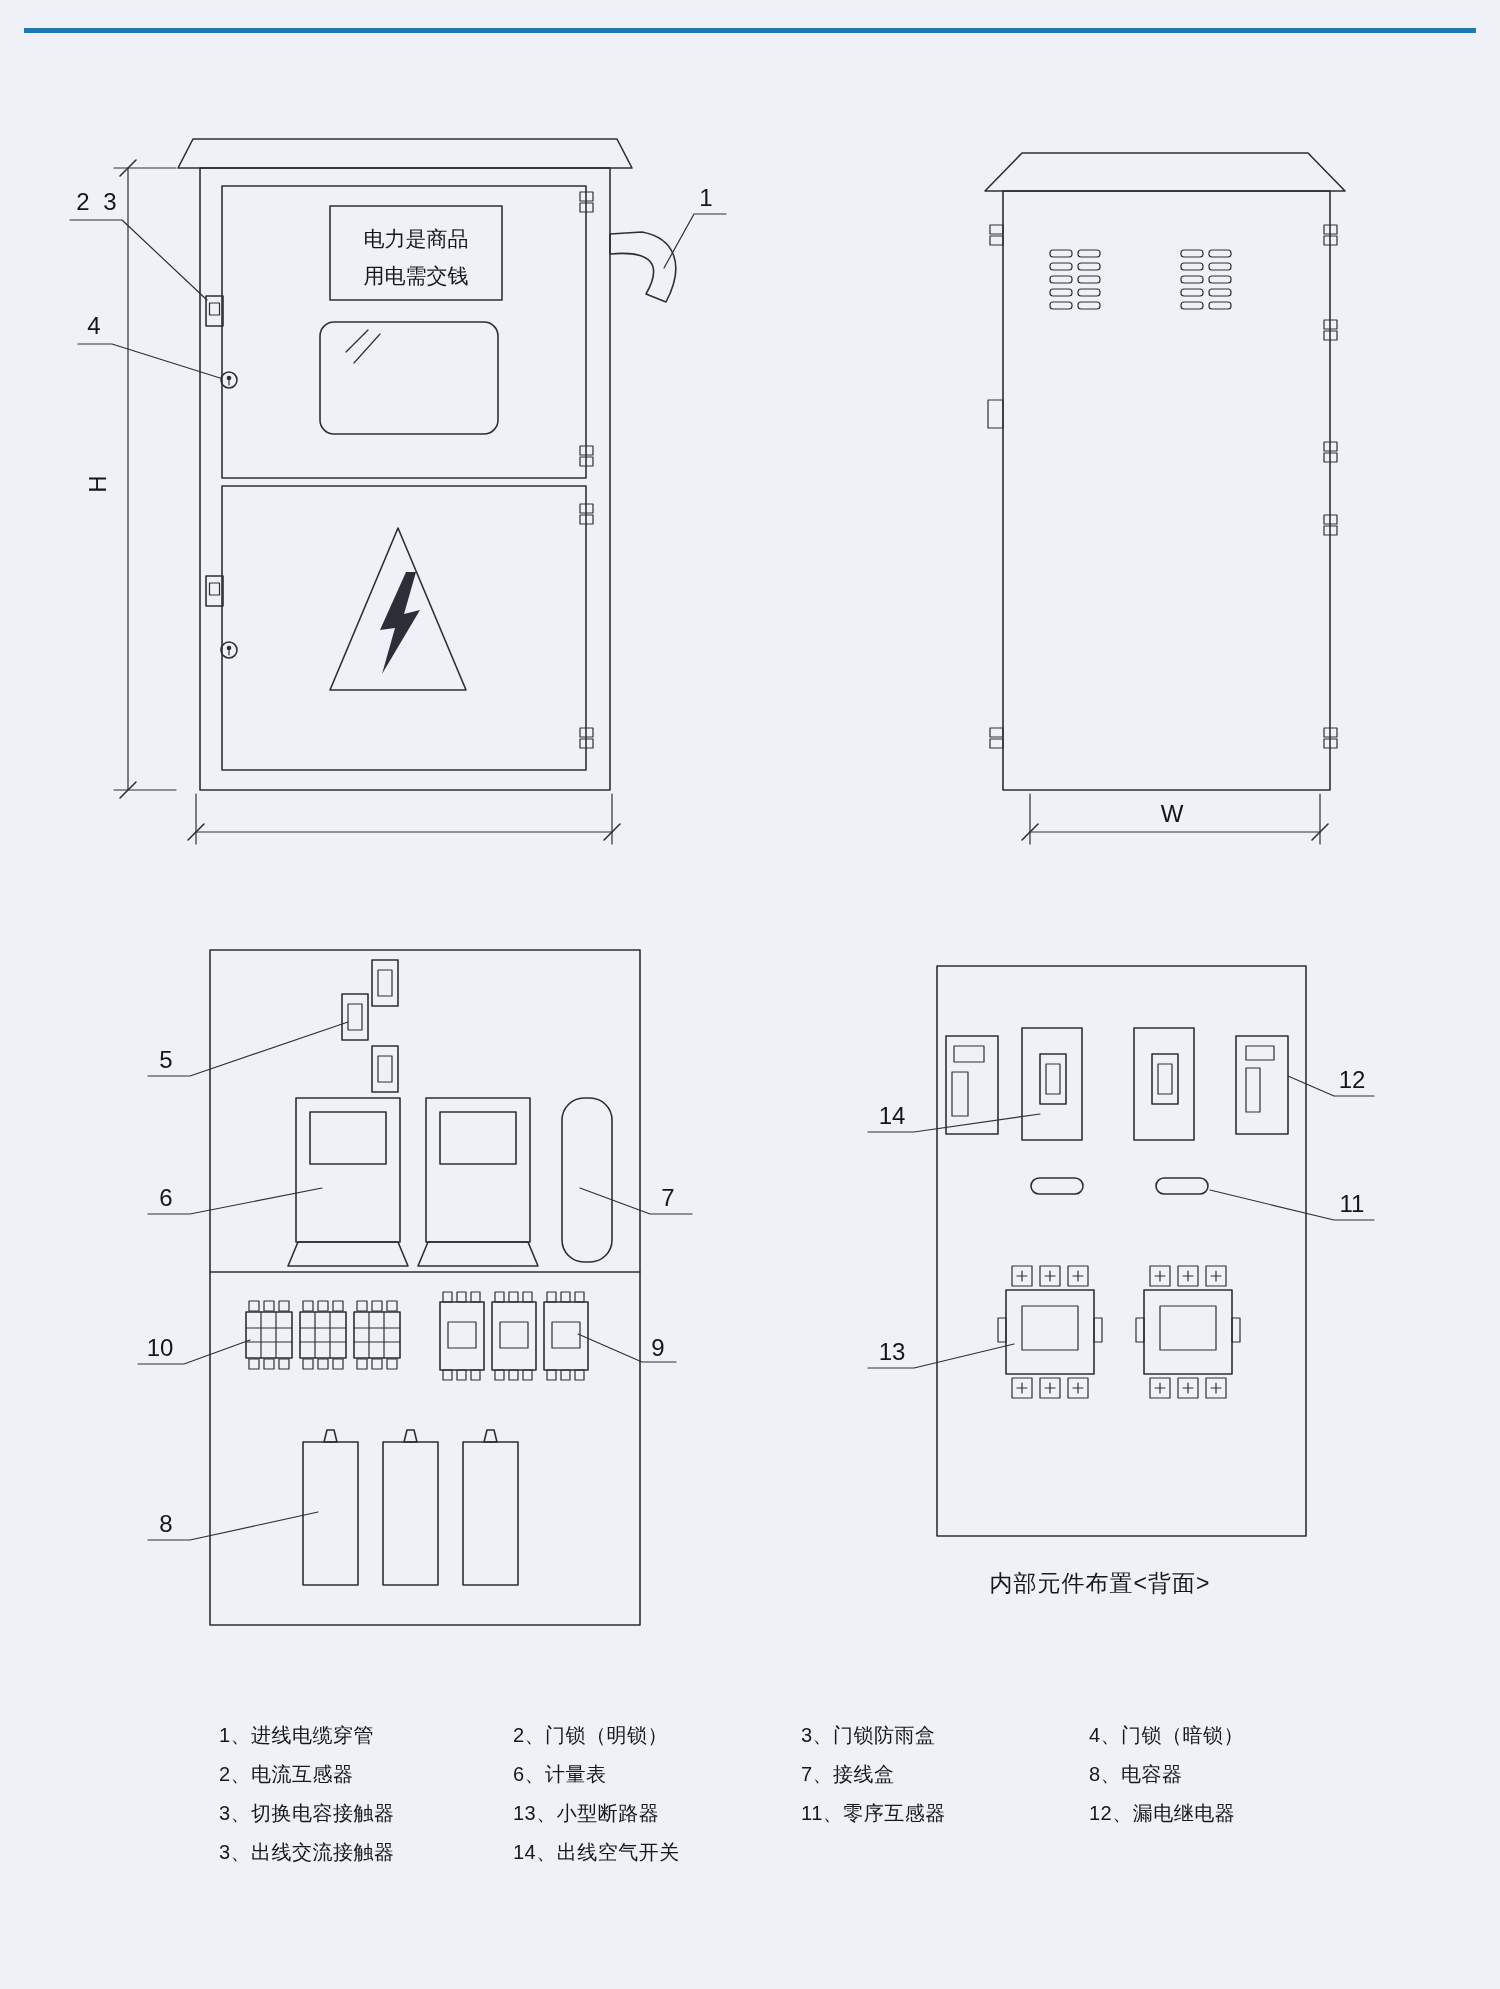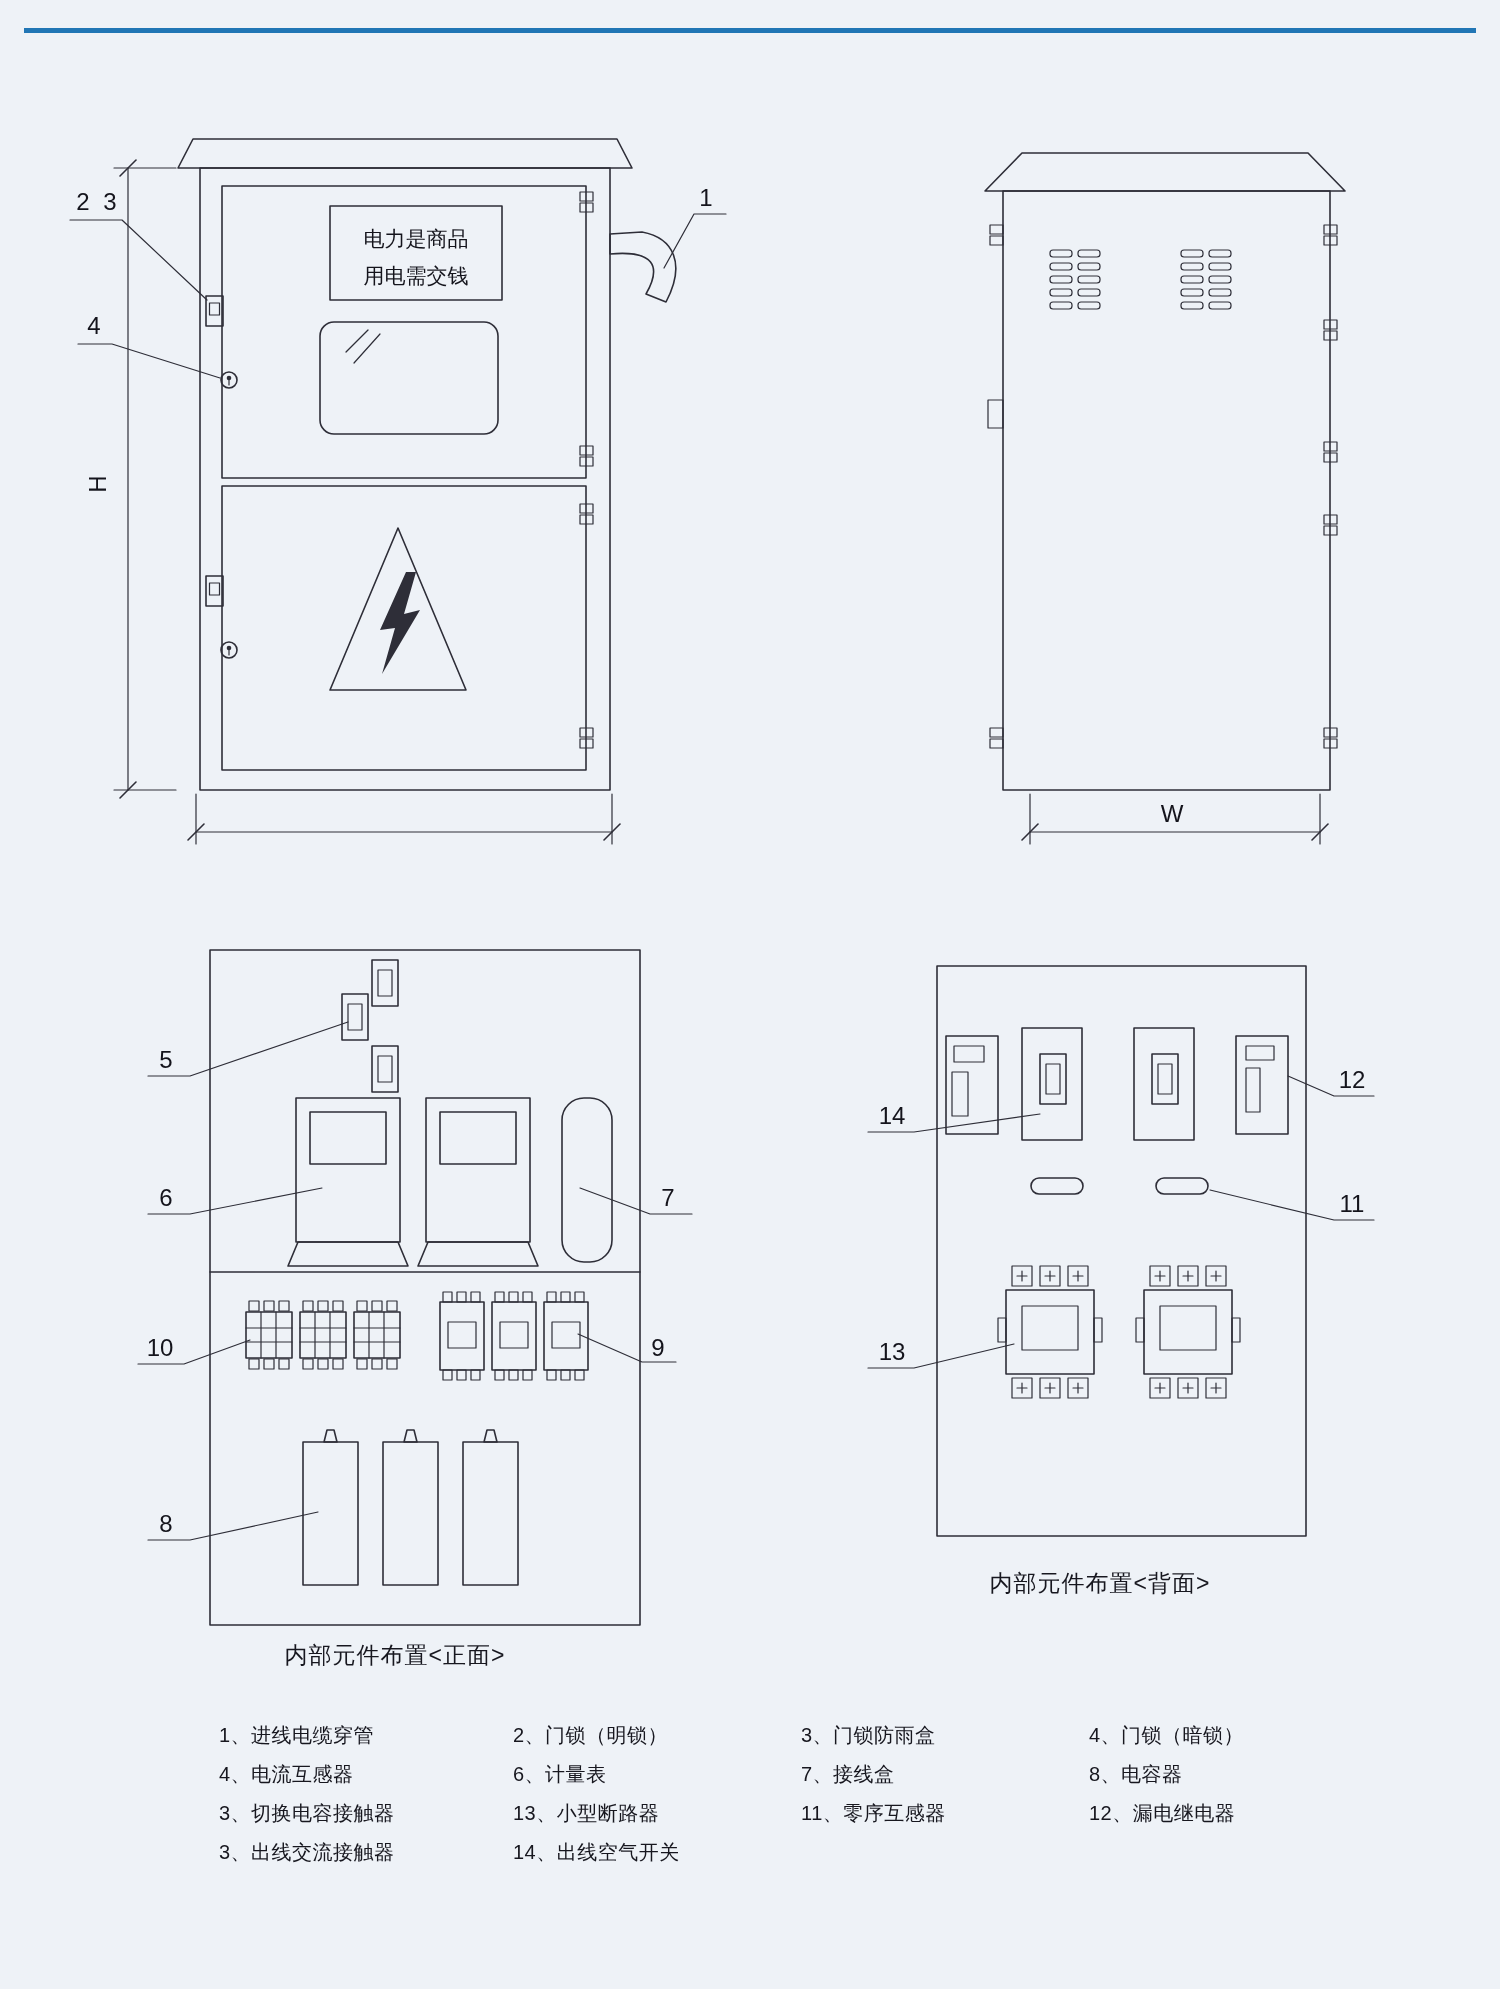--- a/index.html
+++ b/index.html
@@ -368,29 +368,28 @@
         <rect class="ln thin" x="1206" y="1378" width="20" height="20"></rect>
         <path class="ln thin" d="M1155,1388 h10 M1160,1383 v10 M1183,1388 h10 M1188,1383 v10 M1211,1388 h10 M1216,1383 v10"></path>
       </g>
       <g>
         <text class="txt" x="892" y="1360" text-anchor="middle">13</text>
         <polyline class="ln thin" points="868,1368 914,1368 1014,1344"></polyline>
       </g>
     </g>
   </svg>
 
-  <div class="caption" style="left:195px;top:1640px;width:400px;">内部元件布置&lt;正面&gt;</div>
   <div class="caption" style="left:900px;top:1568px;width:400px;">内部元件布置&lt;背面&gt;</div>
 
   <div class="legend">
     <div class="legend-item">1、进线电缆穿管</div>
     <div class="legend-item">2、门锁（明锁）</div>
     <div class="legend-item">3、门锁防雨盒</div>
     <div class="legend-item">4、门锁（暗锁）</div>
-    <div class="legend-item">4、电流互感器</div>
+    <div class="legend-item">2、电流互感器</div>
     <div class="legend-item">6、计量表</div>
     <div class="legend-item">7、接线盒</div>
     <div class="legend-item">8、电容器</div>
     <div class="legend-item">3、切换电容接触器</div>
     <div class="legend-item">13、小型断路器</div>
     <div class="legend-item">11、零序互感器</div>
     <div class="legend-item">12、漏电继电器</div>
     <div class="legend-item">3、出线交流接触器</div>
     <div class="legend-item">14、出线空气开关</div>
   </div>

